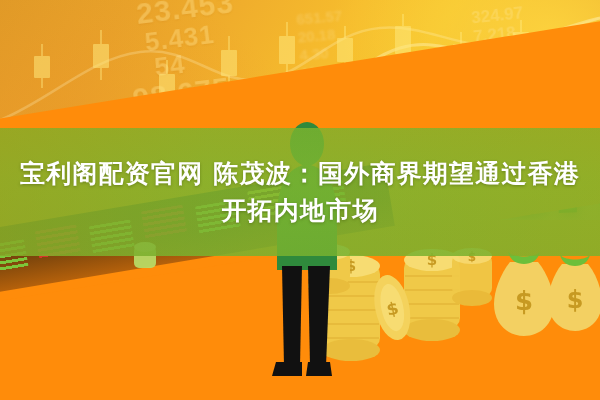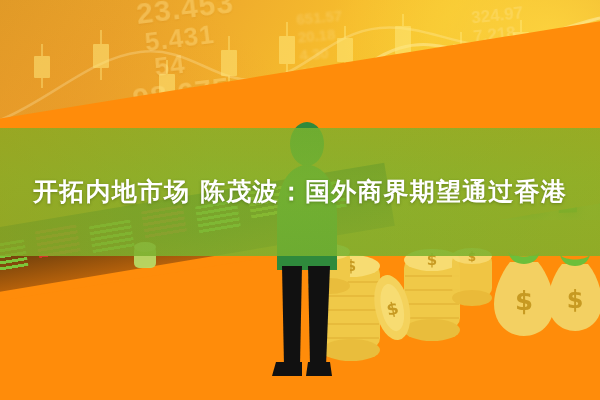--- a/index.html
+++ b/index.html
@@ -430,16 +430,17 @@
     <path d="M45,44 C24,48 16,66 15,94 L15,150 L75,150 L75,94 C74,66 66,48 45,44 Z" fill="#2f8a3c"></path>
     <path d="M20,146 L40,146 L38,246 L22,246 Z" fill="#111111"></path>
     <path d="M46,146 L68,146 L64,246 L48,246 Z" fill="#111111"></path>
     <path d="M14,242 L40,242 L40,256 L10,256 Z" fill="#111111"></path>
     <path d="M46,242 L68,242 L70,256 L44,256 Z" fill="#111111"></path>
   </svg>
 
   <div class="green-band"></div>
 
   <div class="headline">
-    <div class="line line1">开拓内地市场 陈茂波：国外商界期望通过香港</div>
+    <div class="line line1">宝利阁配资官网 陈茂波：国外商界期望通过香港</div>
+    <div class="line line2">开拓内地市场</div>
   </div>
 
 </div>
 
 </body></html>

